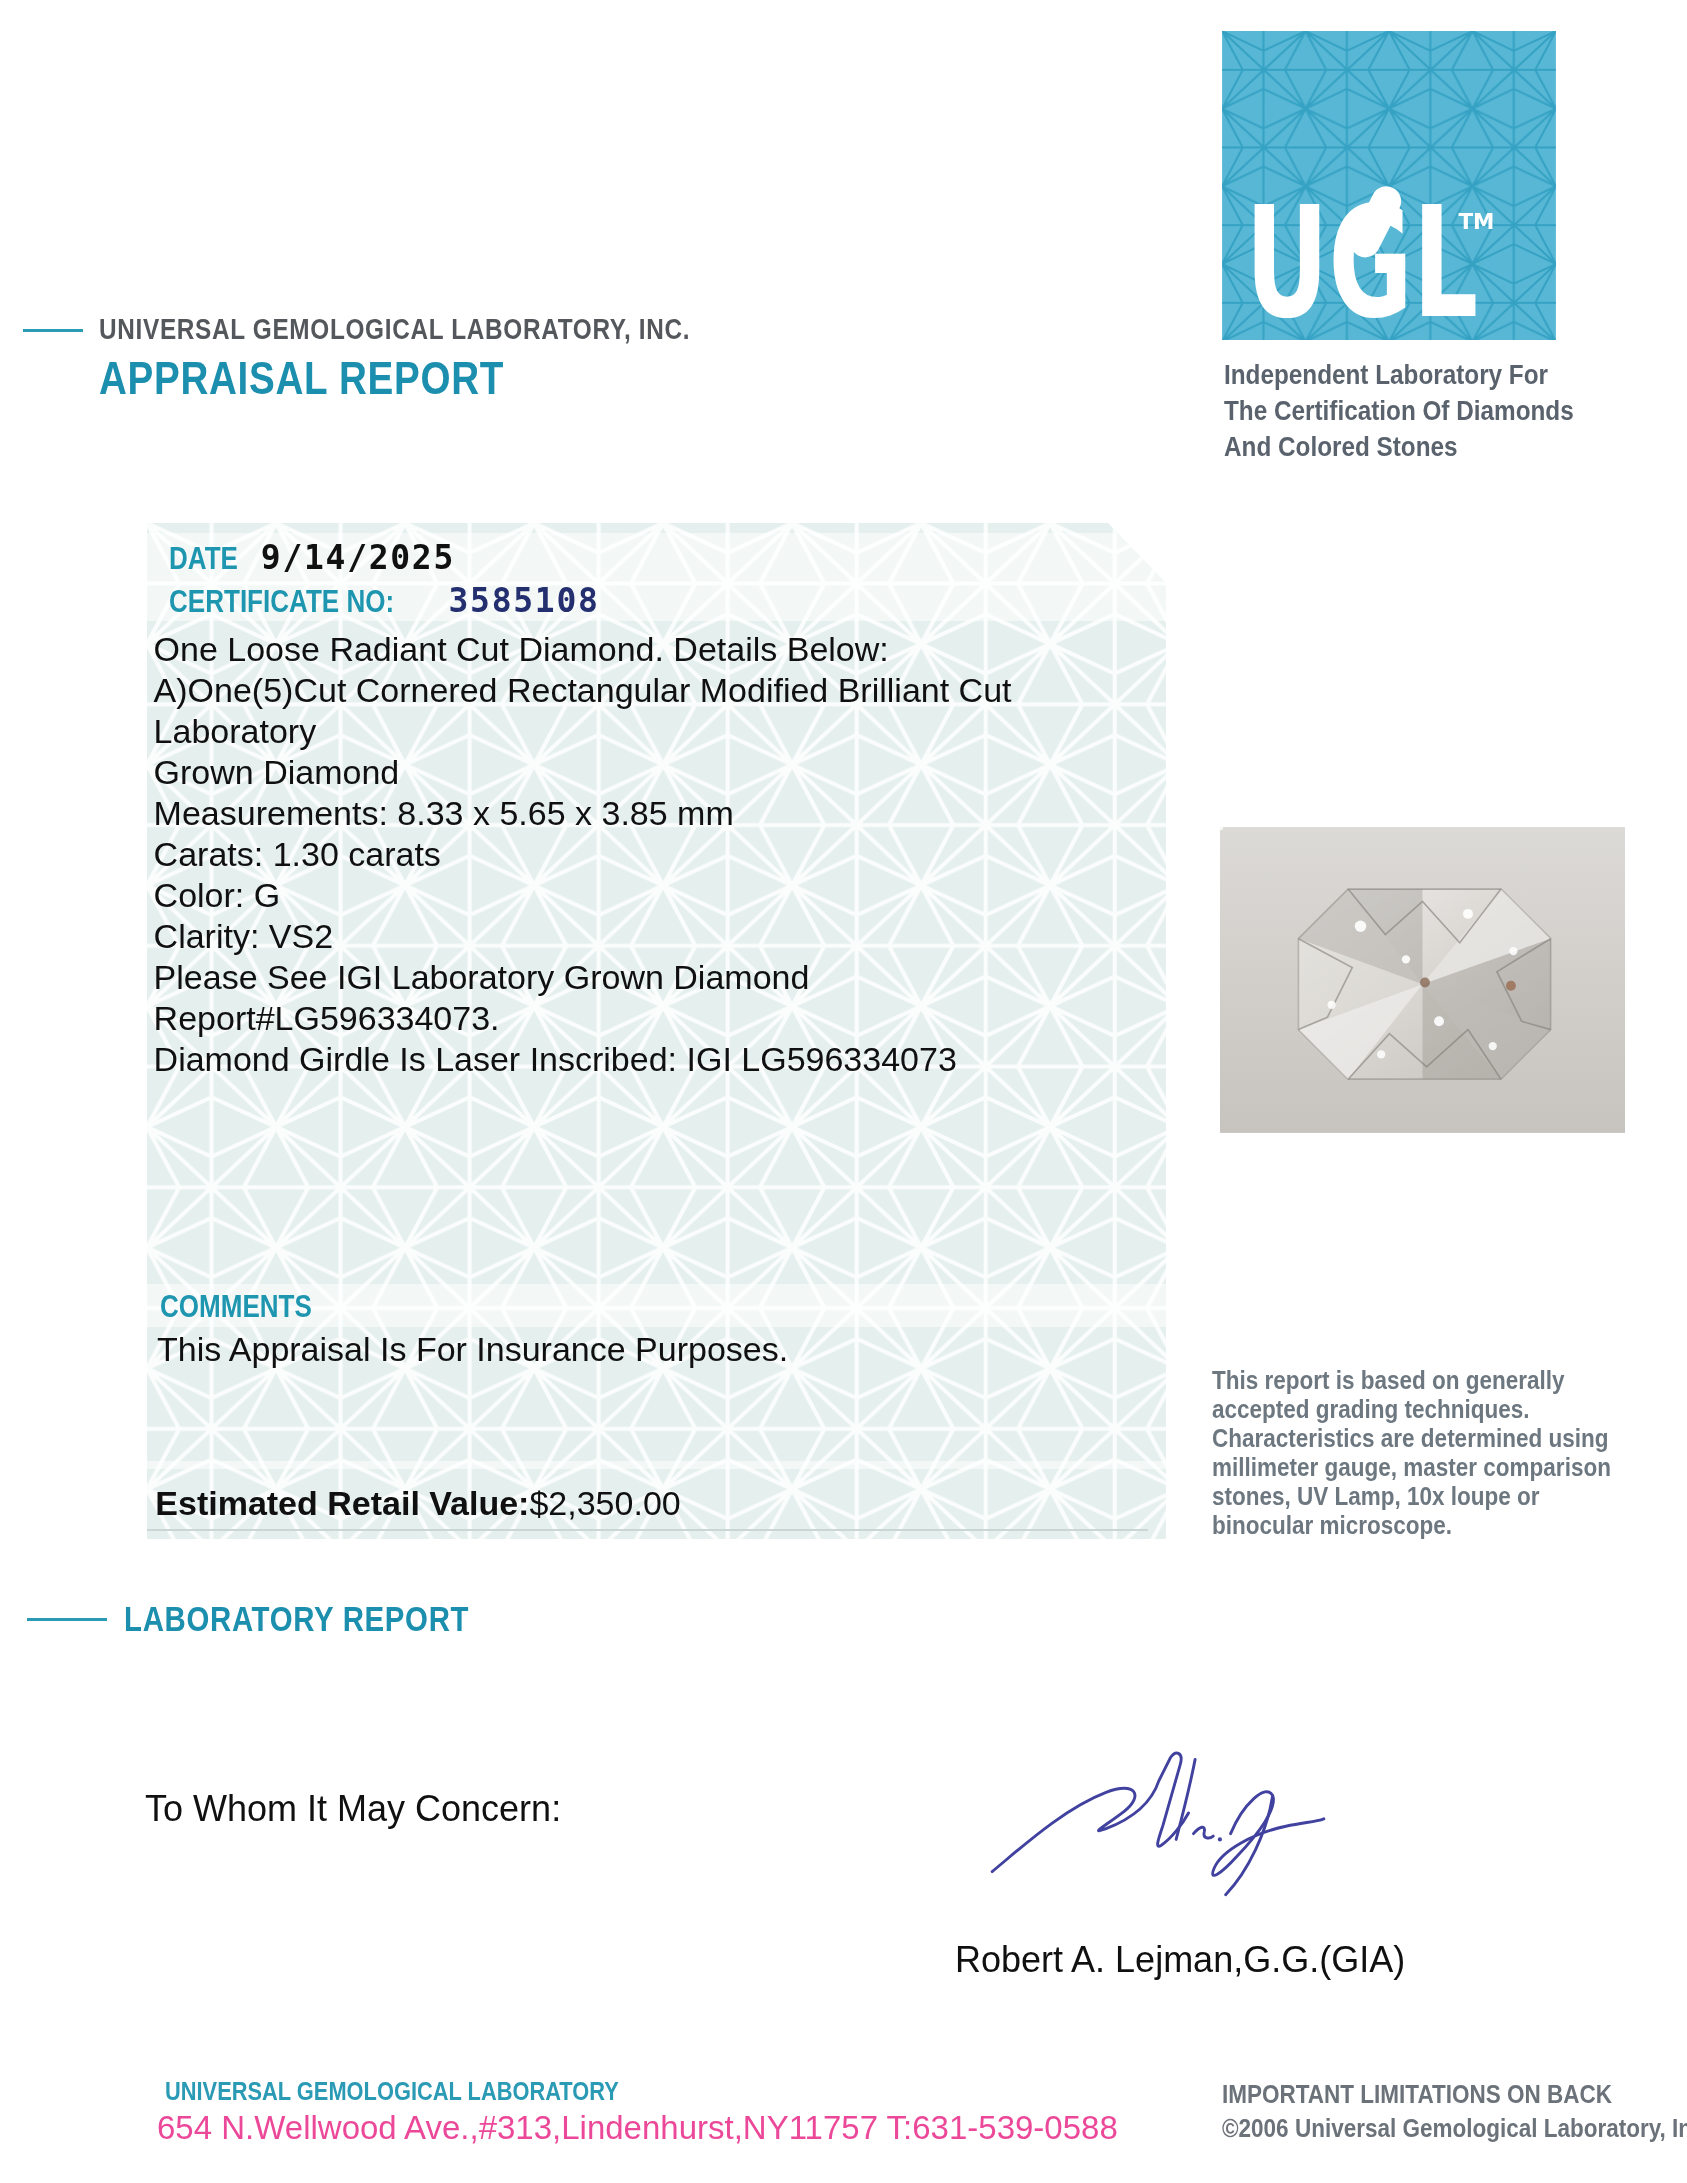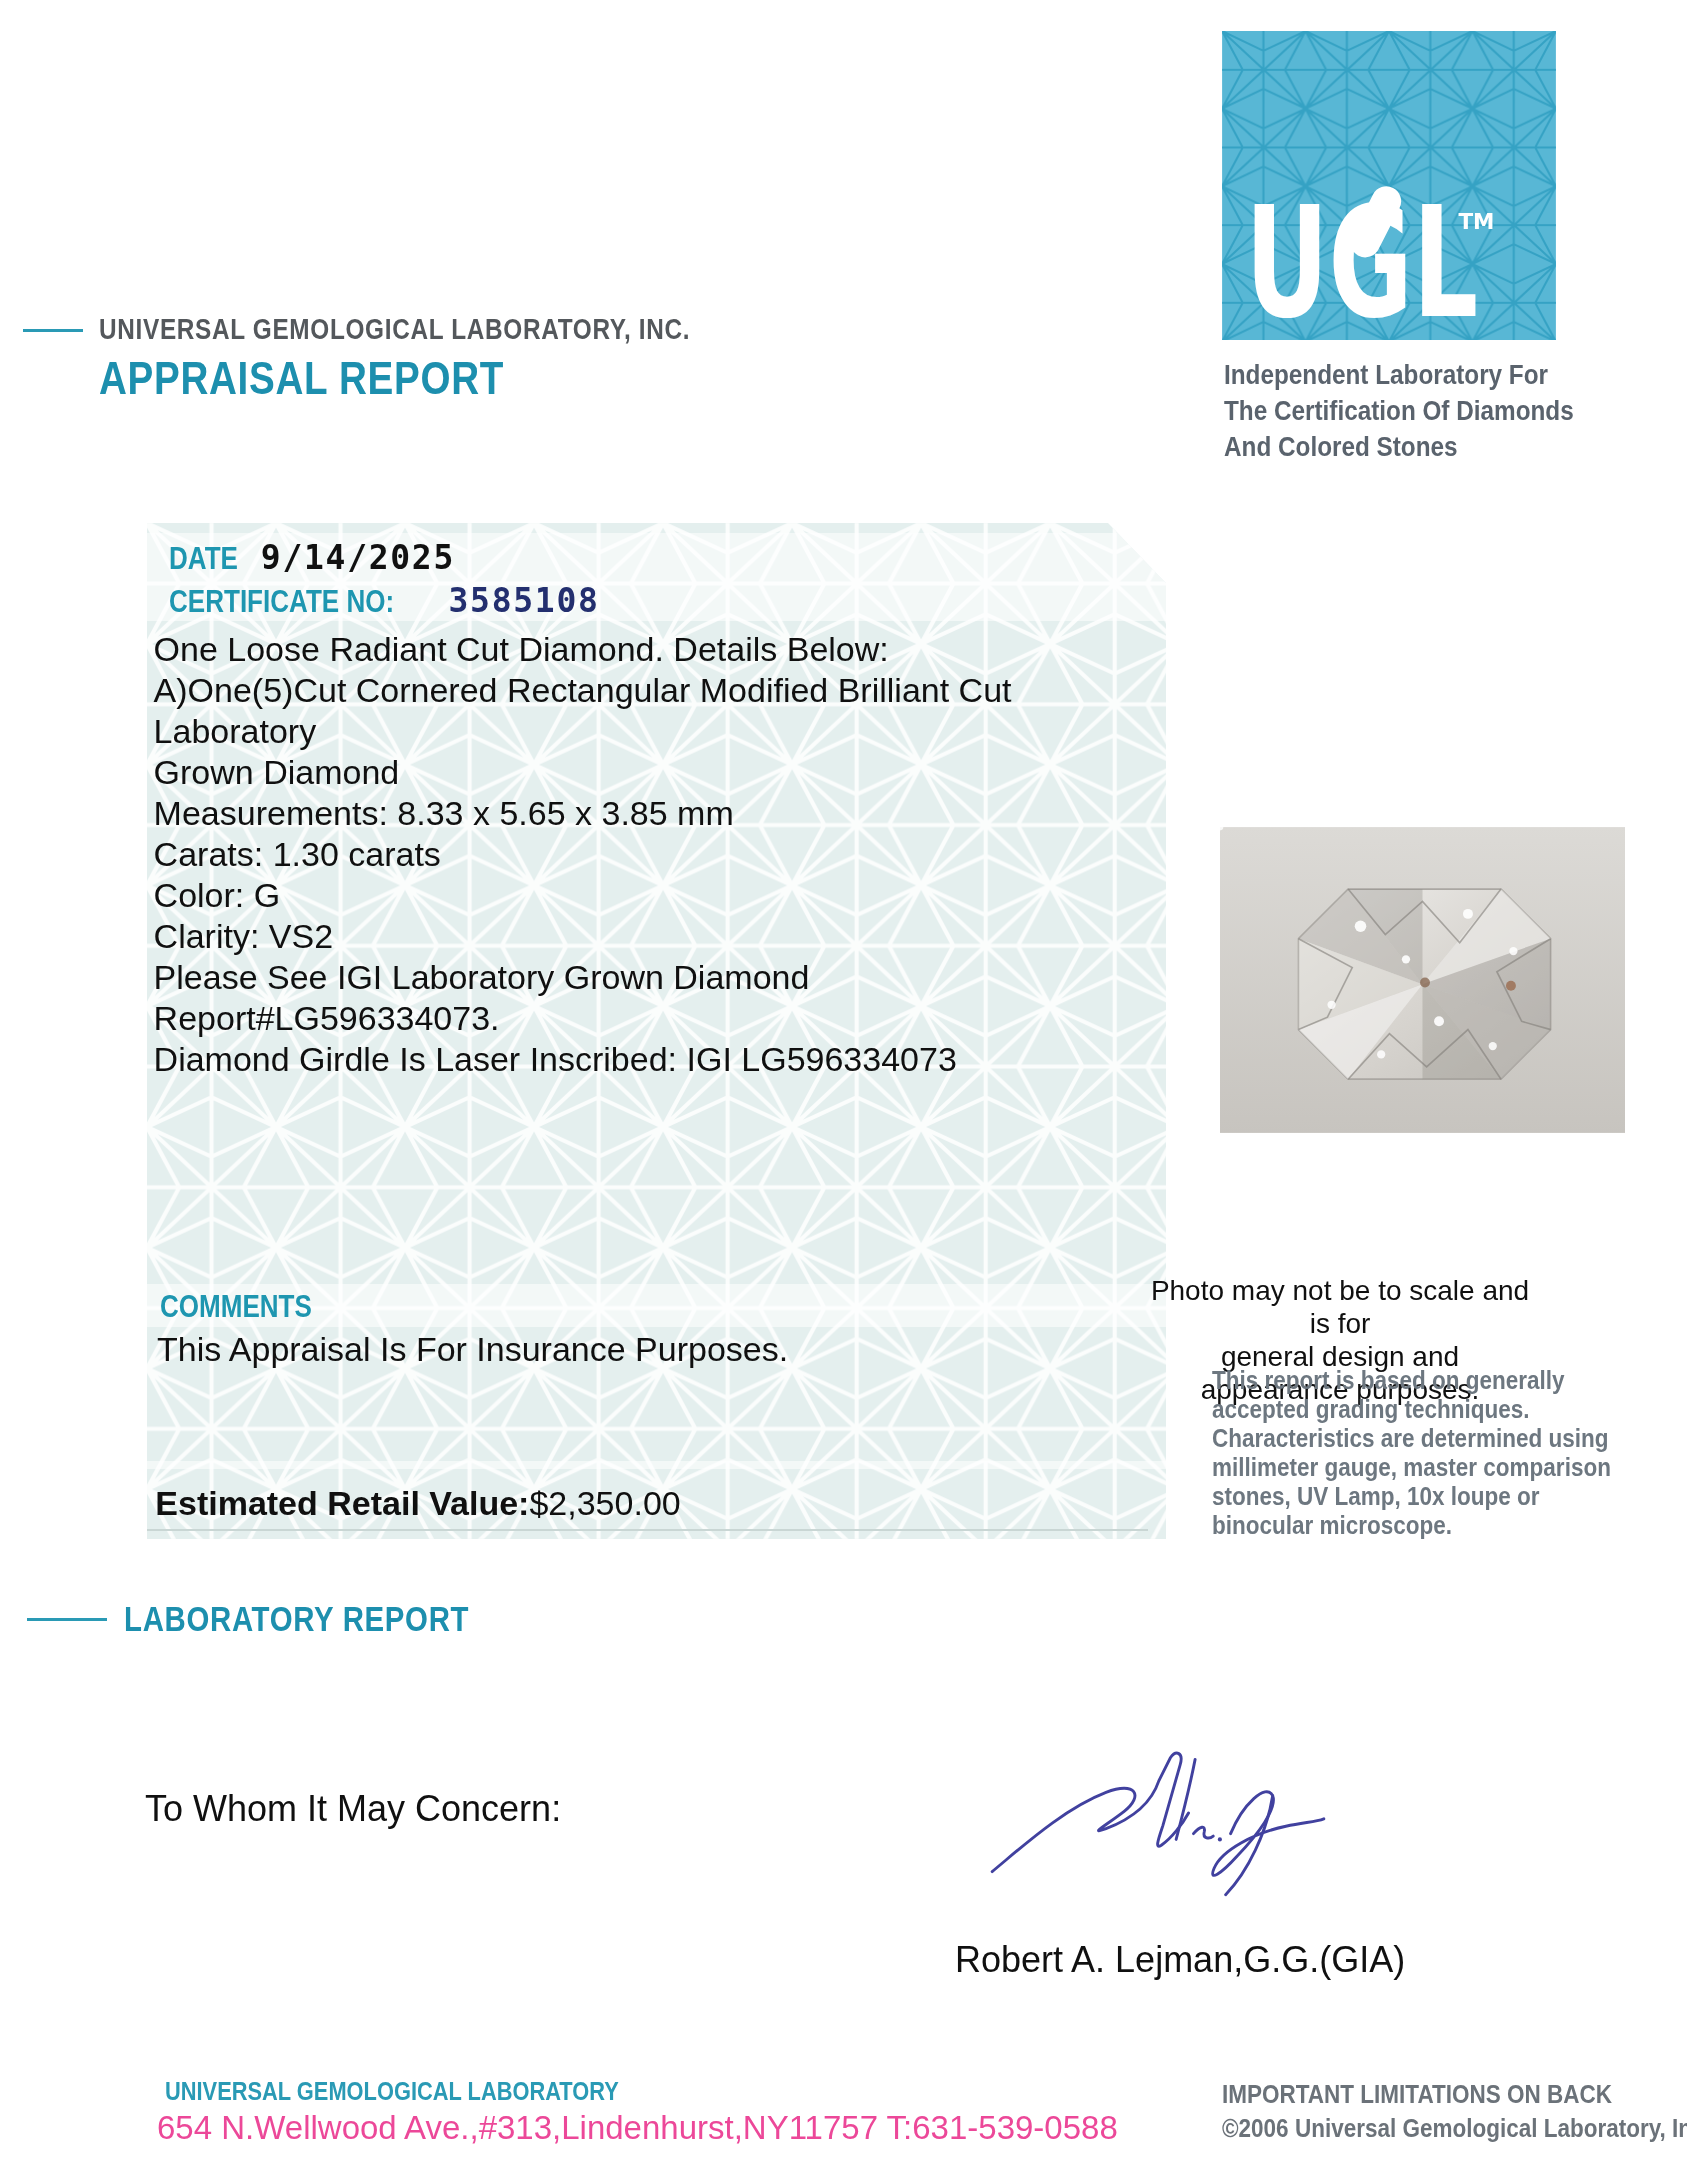--- a/index.html
+++ b/index.html
@@ -152,24 +152,20 @@
       <circle cx="135" cy="215" r="5" fill="#ffffff" opacity="0.85"></circle>
       <circle cx="265" cy="235" r="6" fill="#ffffff" opacity="0.9"></circle>
       <circle cx="330" cy="265" r="5" fill="#ffffff" opacity="0.85"></circle>
       <circle cx="195" cy="275" r="5" fill="#ffffff" opacity="0.85"></circle>
       <circle cx="250,190" r="4" fill="#ffffff" opacity="0.8"></circle>
       <circle cx="248" cy="188" r="6" fill="#8a6a55" opacity="0.8"></circle>
       <circle cx="352" cy="192" r="6" fill="#9a6b4f" opacity="0.8"></circle>
     </svg>
   </div>
 
-  <div class="abs photo-note" style="left:1150px;top:1274px;width:380px;">
-    <div>Photo may not be to scale and is for</div>
-    <div>general design and appearance purposes.</div>
-  </div>
 
   <div class="abs" style="left:1212px;top:1366px;width:389px;">
     <div><span class="grading-note cond90">This report is based on generally</span></div>
     <div><span class="grading-note cond90">accepted grading techniques.</span></div>
     <div><span class="grading-note cond90">Characteristics are determined using</span></div>
     <div><span class="grading-note cond90">millimeter gauge, master comparison</span></div>
     <div><span class="grading-note cond90">stones, UV Lamp, 10x loupe or</span></div>
     <div><span class="grading-note cond90">binocular microscope.</span></div>
   </div>
 

